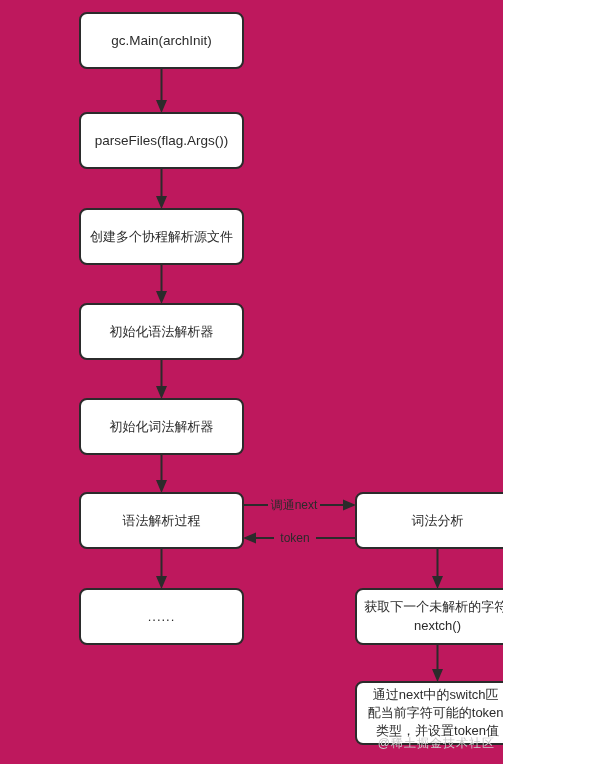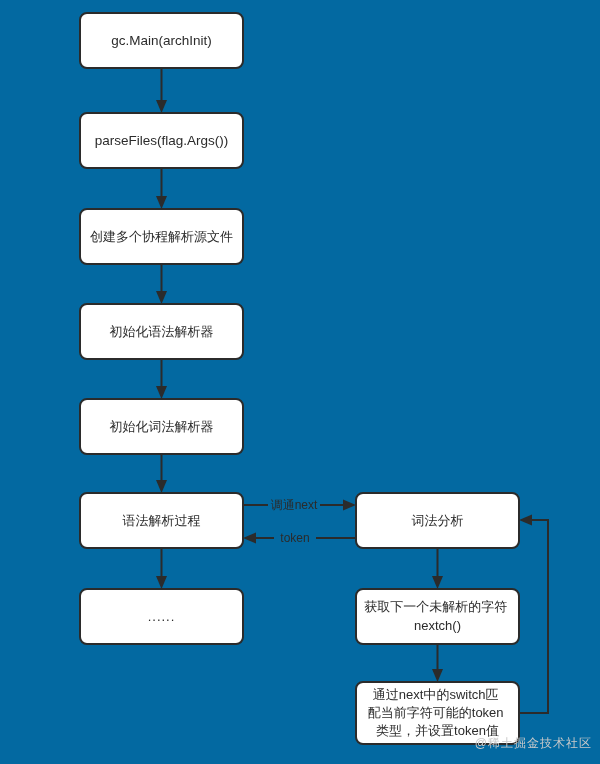--- a/index.html
+++ b/index.html
@@ -2,23 +2,23 @@
 <html><head>
 <meta charset="utf-8">
 <style>
   html, body {
     margin: 0;
     padding: 0;
     background: #ffffff;
   }
   #flowchart-root {
     position: relative;
-    width: 600px;
+    width: 503px;
     height: 764px;
-    background: #0369a1;
+    background: #be185d;
     overflow: hidden;
     font-family: "Liberation Sans", "DejaVu Sans", sans-serif;
     text-align: center;
   }
   svg.diagram {
     position: absolute;
     top: 0;
     left: 0;
     width: 600px;
     height: 764px;

